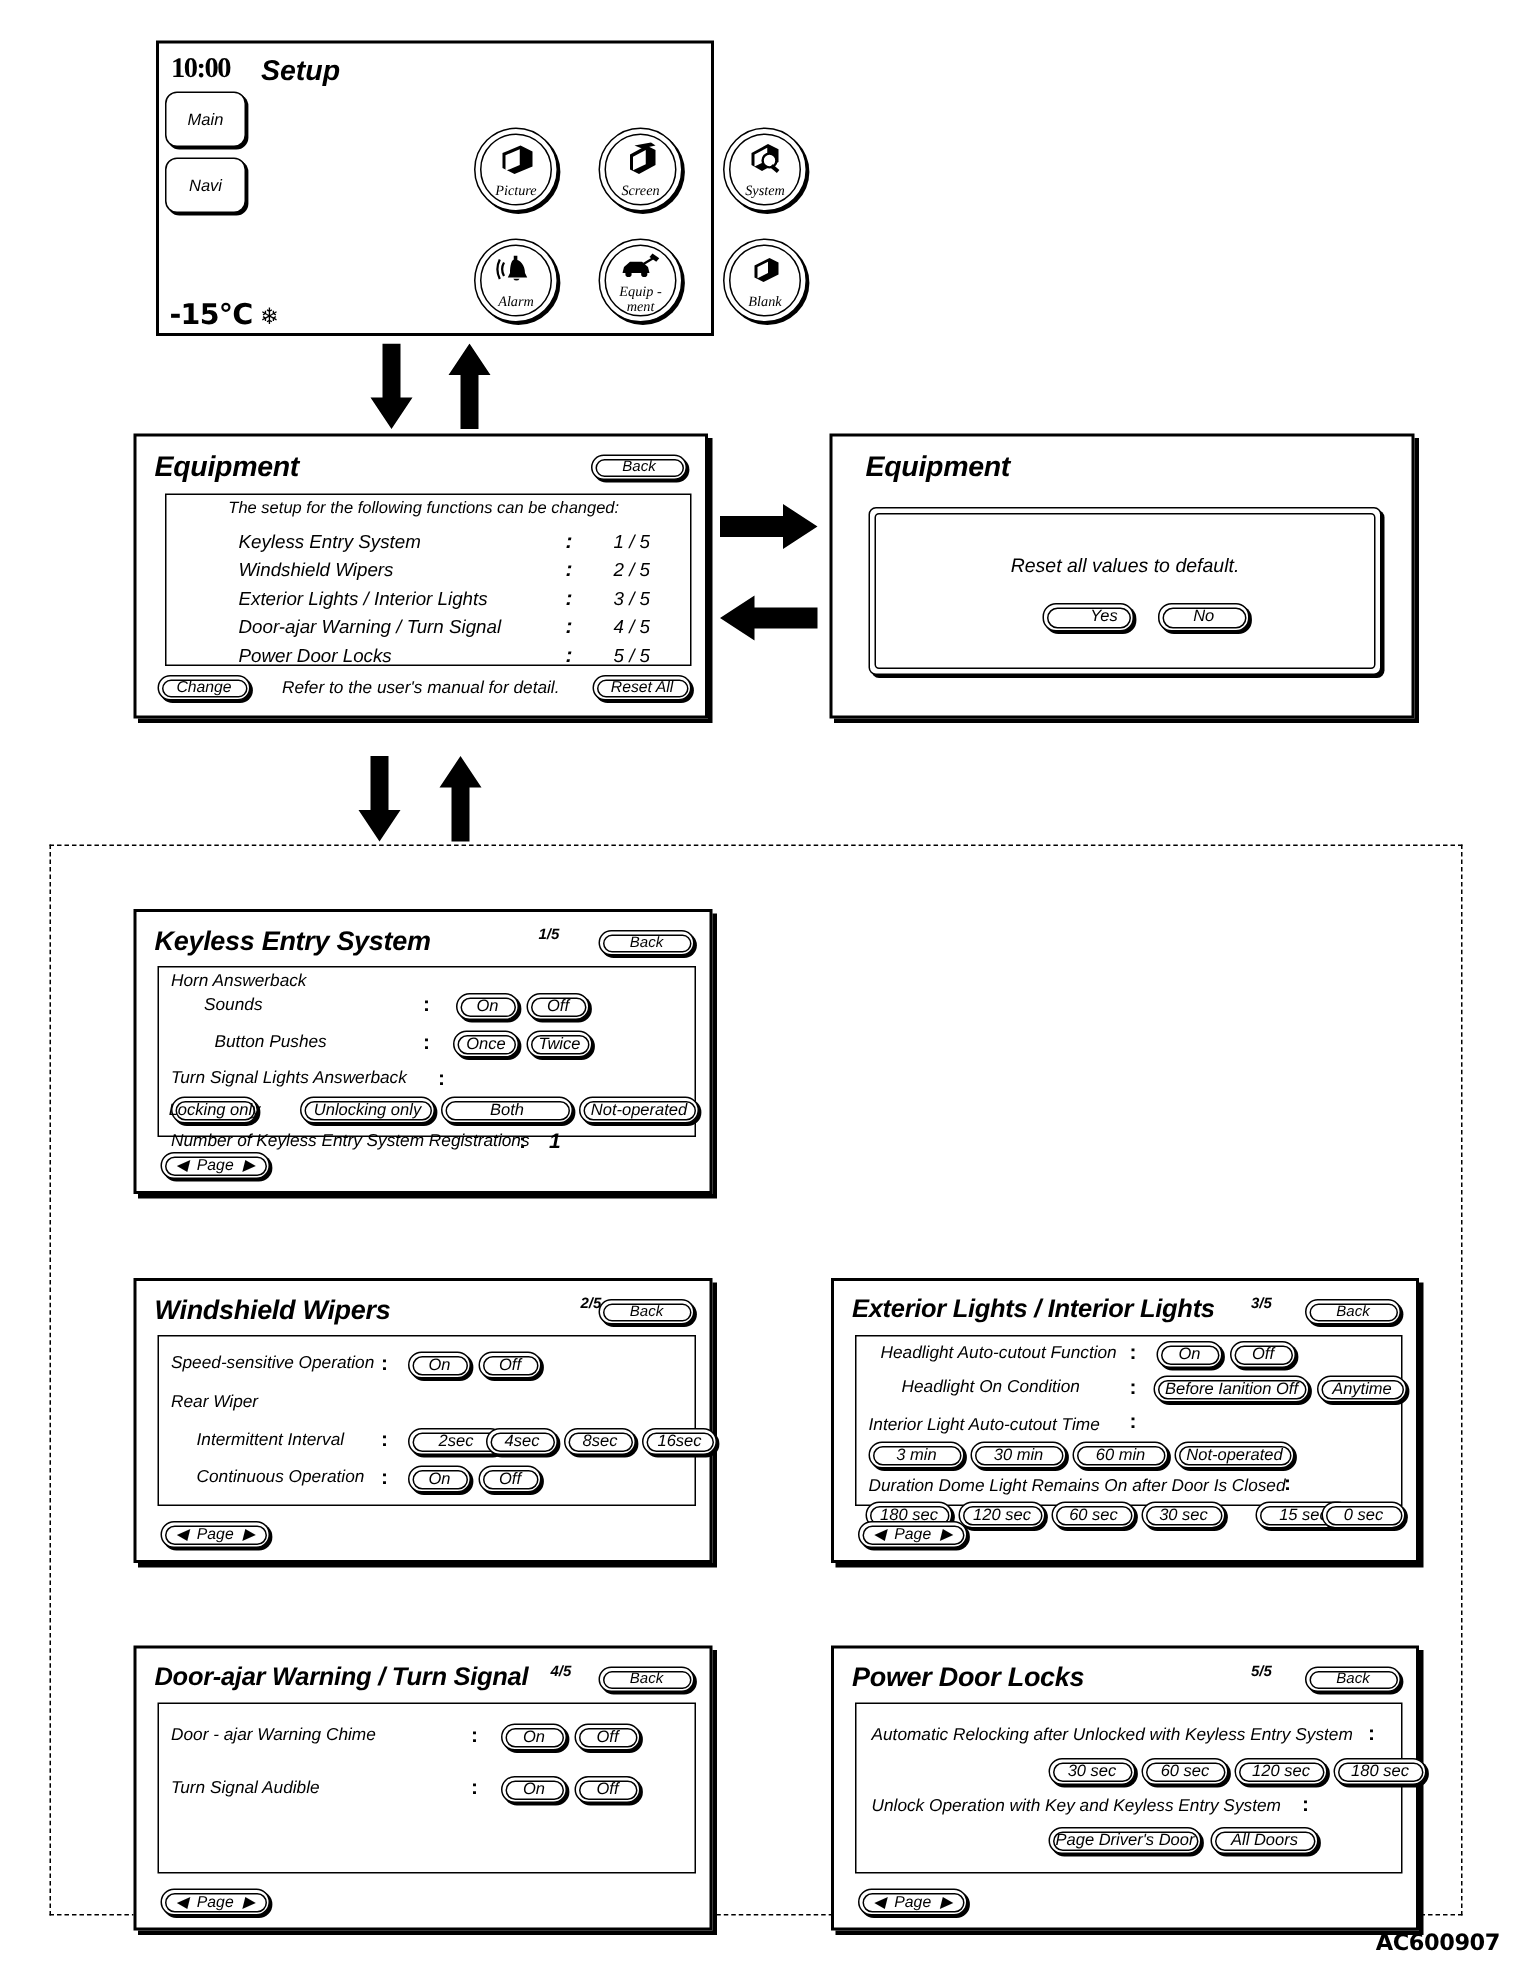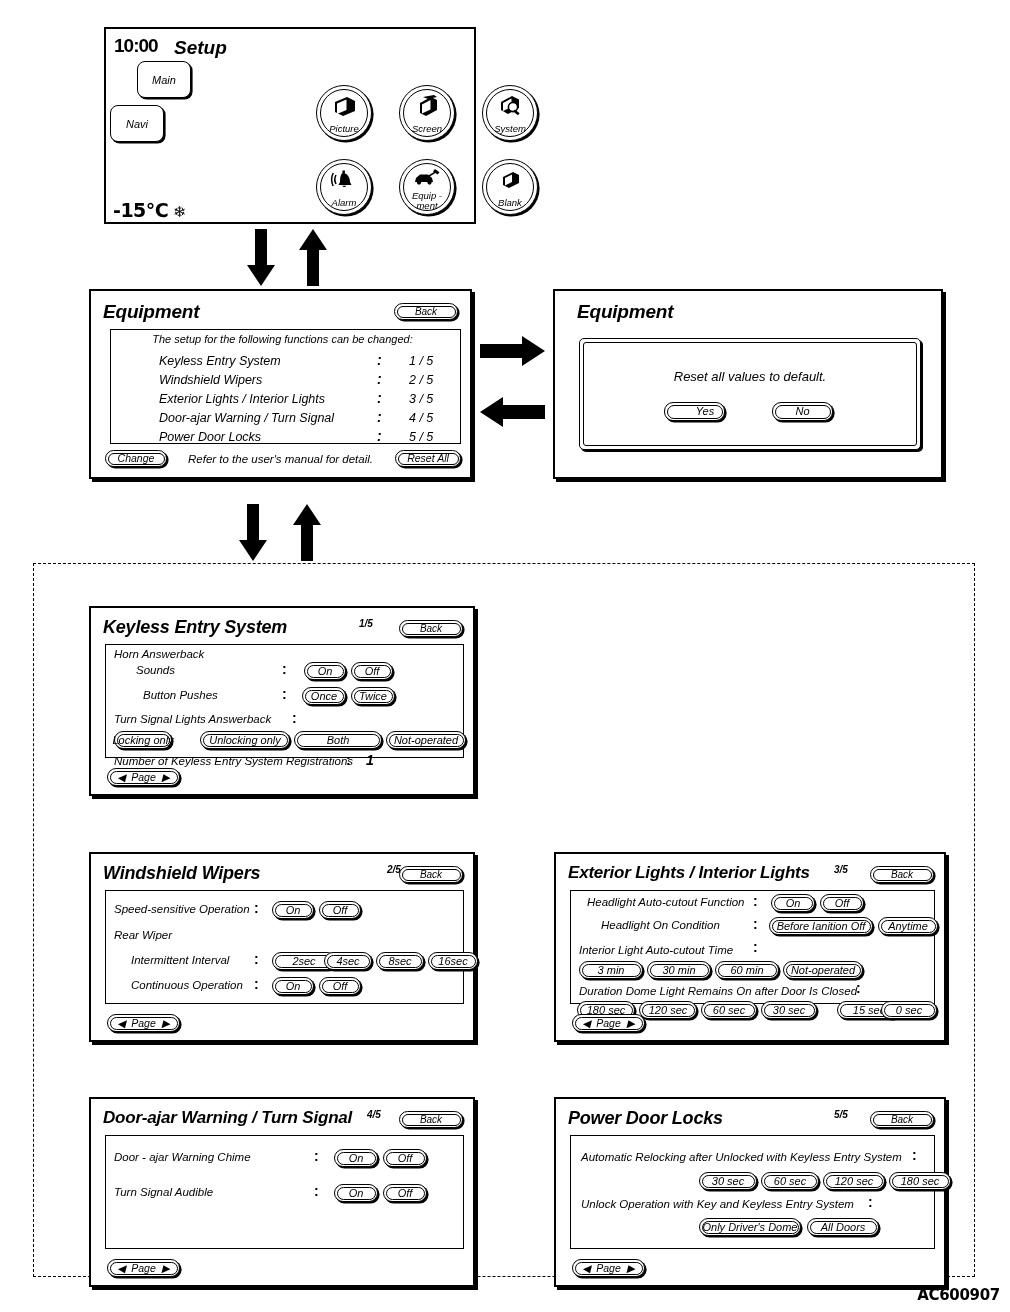--- a/index.html
+++ b/index.html
@@ -56,21 +56,21 @@
 
   
   #setup-screen {
     left: 104px; top: 27px;
     width: 372px; height: 197px;
     border: 2px solid #000;
     box-shadow: none;
   }
   #setup-clock {
     position: absolute; left: 8px; top: 6px;
-    font-family: Liberation Sans, sans-serif;
+    font-family: Liberation Serif, serif;
     font-weight: bold;
     font-size: 19px;
     letter-spacing: -1px;
   }
   #setup-heading {
     position: absolute; left: 68px; top: 8px;
     font-size: 19px; font-style: italic; font-weight: bold;
   }
   #setup-temp {
     position: absolute; left: 7px; top: 170px;
@@ -87,31 +87,32 @@
     width: 54px; height: 37px;
     border: 1.6px solid #000;
     border-radius: 8px;
     box-shadow: 1.6px 1.6px 0 0 #000;
     background: #fff;
     font-style: italic;
     font-size: 11px;
     display: flex; align-items: center; justify-content: center;
     box-sizing: border-box;
   }
-  #side-key-main { top: 32px; margin-left: 27px; }
+  #side-key-main { top: 32px; }
   #side-key-navi { top: 76px; }
 
   .icon-key {
     position: absolute;
     width: 56px; height: 56px;
     border-radius: 50%;
     border: 1.6px solid #000;
     box-shadow: 1.6px 1.6px 0 0 #000;
     background: #fff;
     box-sizing: border-box;
+    font-family: Liberation Serif, serif;
   }
   .icon-key .ring {
     position: absolute;
     left: 3px; top: 3px; right: 3px; bottom: 3px;
     border: 1px solid #000;
     border-radius: 50%;
   }
   .icon-key .glyph {
     position: absolute;
     left: 0; right: 0; top: 8px;
@@ -185,21 +186,21 @@
   }
   #confirm-message {
     position: absolute; left: 0; right: 0; top: 30px;
     text-align: center; font-style: italic; font-size: 13px;
   }
   #confirm-yes, #confirm-no {
     position: absolute; top: 63px;
     width: 61px; height: 19px; font-size: 11px;
     display: flex; align-items: center; justify-content: center;
   }
-  #confirm-yes { left: 84px; padding-left: 21px; }
+  #confirm-yes { left: 115px; padding-left: 21px; }
   #confirm-no { left: 192px; }
 
   
   #detail-container {
     position: absolute;
     left: 33px; top: 563px;
     width: 942px; height: 714px;
     border: 1.5px dashed #000;
     box-sizing: border-box;
   }
@@ -587,21 +588,21 @@
       <div class="colon" style="left:341px; top:11px;">:</div>
 
       <div class="btn opt" style="left:128px; top:36px; width:58px;">30 sec</div>
       <div class="btn opt" style="left:190px; top:36px; width:58px;">60 sec</div>
       <div class="btn opt" style="left:252px; top:36px; width:62px;">120 sec</div>
       <div class="btn opt" style="left:318px; top:36px; width:62px;">180 sec</div>
 
       <div class="lbl" style="left:10px; top:62px;">Unlock Operation with Key and Keyless Entry System</div>
       <div class="colon" style="left:297px; top:58px;">:</div>
 
-      <div class="btn opt" style="left:128px; top:82px; width:102px;">Only Driver's Dome</div>
+      <div class="btn opt" style="left:128px; top:82px; width:102px;">Page Driver's Door</div>
       <div class="btn opt" style="left:236px; top:82px; width:72px;">All Doors</div>
     </div>
 
     <div class="btn page-key">
       <span>◀</span>
       <span>Page</span>
       <span>▶</span>
     </div>
   </div>
 

